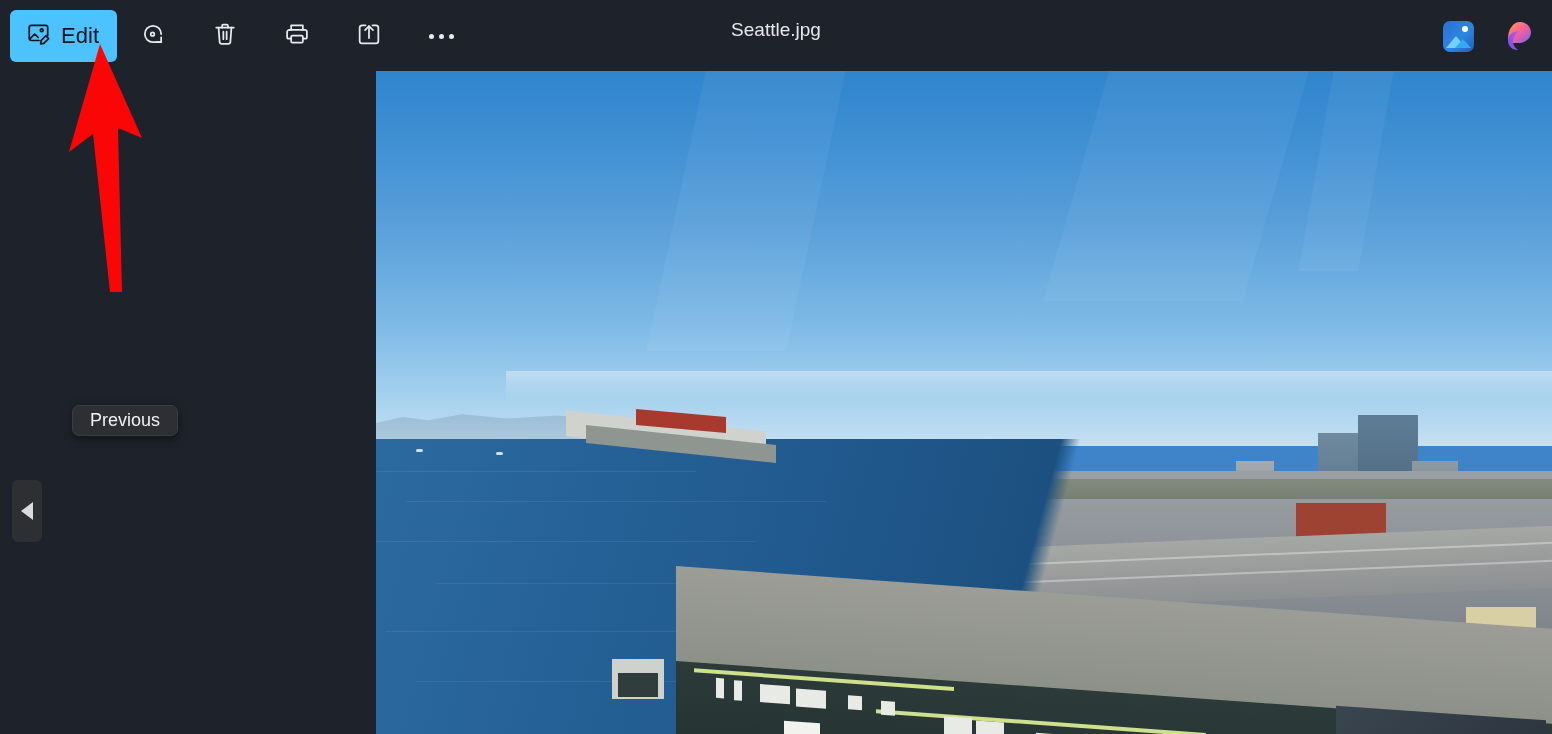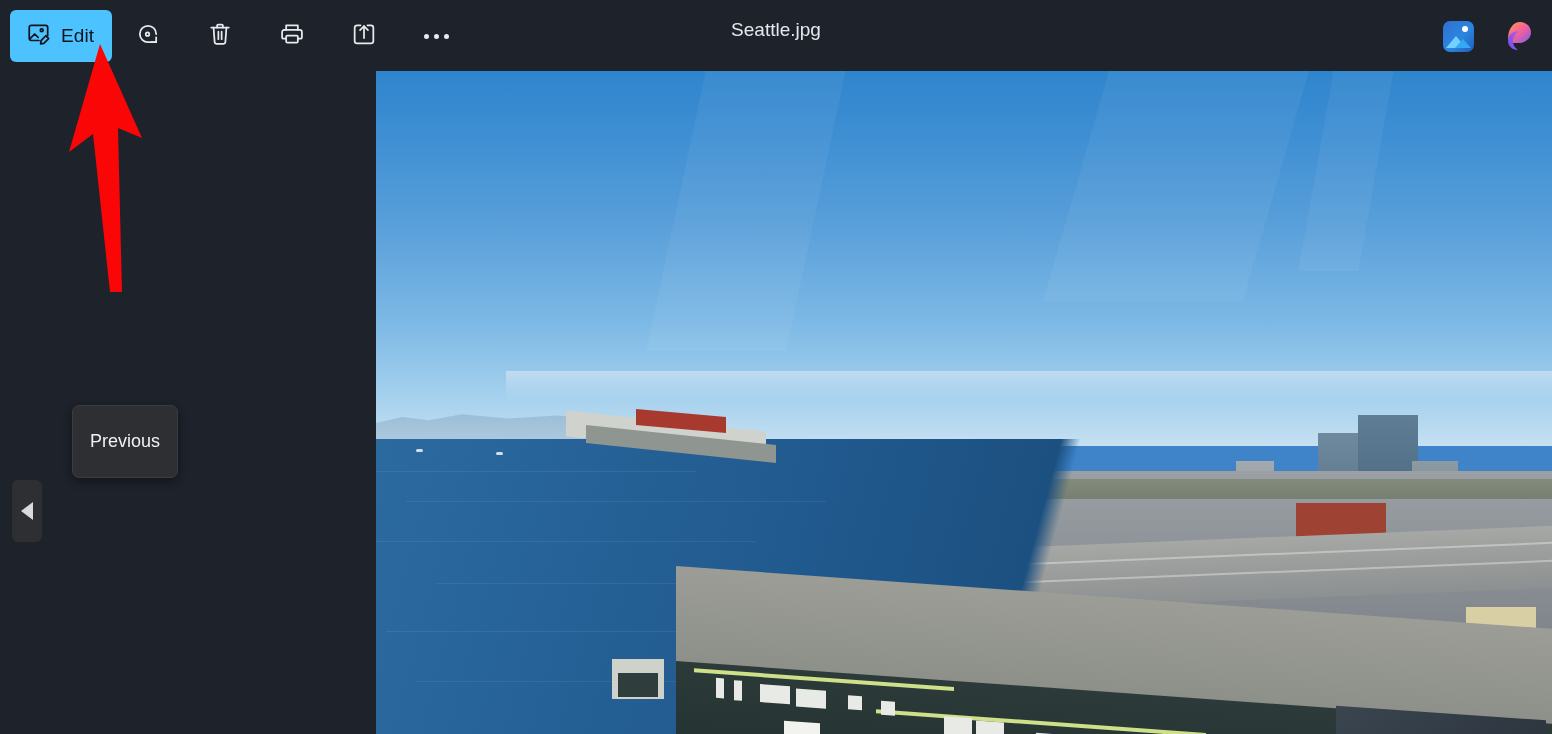--- a/index.html
+++ b/index.html
@@ -27,21 +27,21 @@
     height: 52px;
   }
   .edit-btn {
     display: flex; align-items: center; gap: 9px;
     height: 52px; padding: 0 18px 0 16px;
     background: #4cc2ff;
     border-radius: 6px;
     cursor: pointer;
   }
   .edit-btn .lbl {
-    color: #10151c; font-size: 19px; letter-spacing: .1px;
+    color: #10151c; font-size: 22px; letter-spacing: .1px;
   }
   .tb-btn {
     width: 72px; height: 52px;
     display: flex; align-items: center; justify-content: center;
     border-radius: 6px; cursor: pointer;
   }
   .dots { display: flex; gap: 5px; align-items: center; }
   .dots i {
     display: block; width: 5px; height: 5px; border-radius: 50%;
     background: #e8eaed;
@@ -178,21 +178,21 @@
     position: absolute; left: 300px; top: 660px; width: 600px; height: 74px;
     background: linear-gradient(to bottom,#1d4f7c,#17426a);
   }
 
   
   .accent { position: absolute; }
 
   
   .tooltip {
     position: absolute; left: 72px; top: 405px;
-    padding: 25px 17px;
+    padding: 4px 17px;
     background: #2d2f32;
     border: 1px solid #3a3c40;
     border-radius: 7px;
     color: #f0f1f3; font-size: 18px;
     box-shadow: 0 3px 10px rgba(0,0,0,.45);
   }
   .prev-btn {
     position: absolute; left: 12px; top: 480px;
     width: 30px; height: 62px;
     background: #2d2f32;

